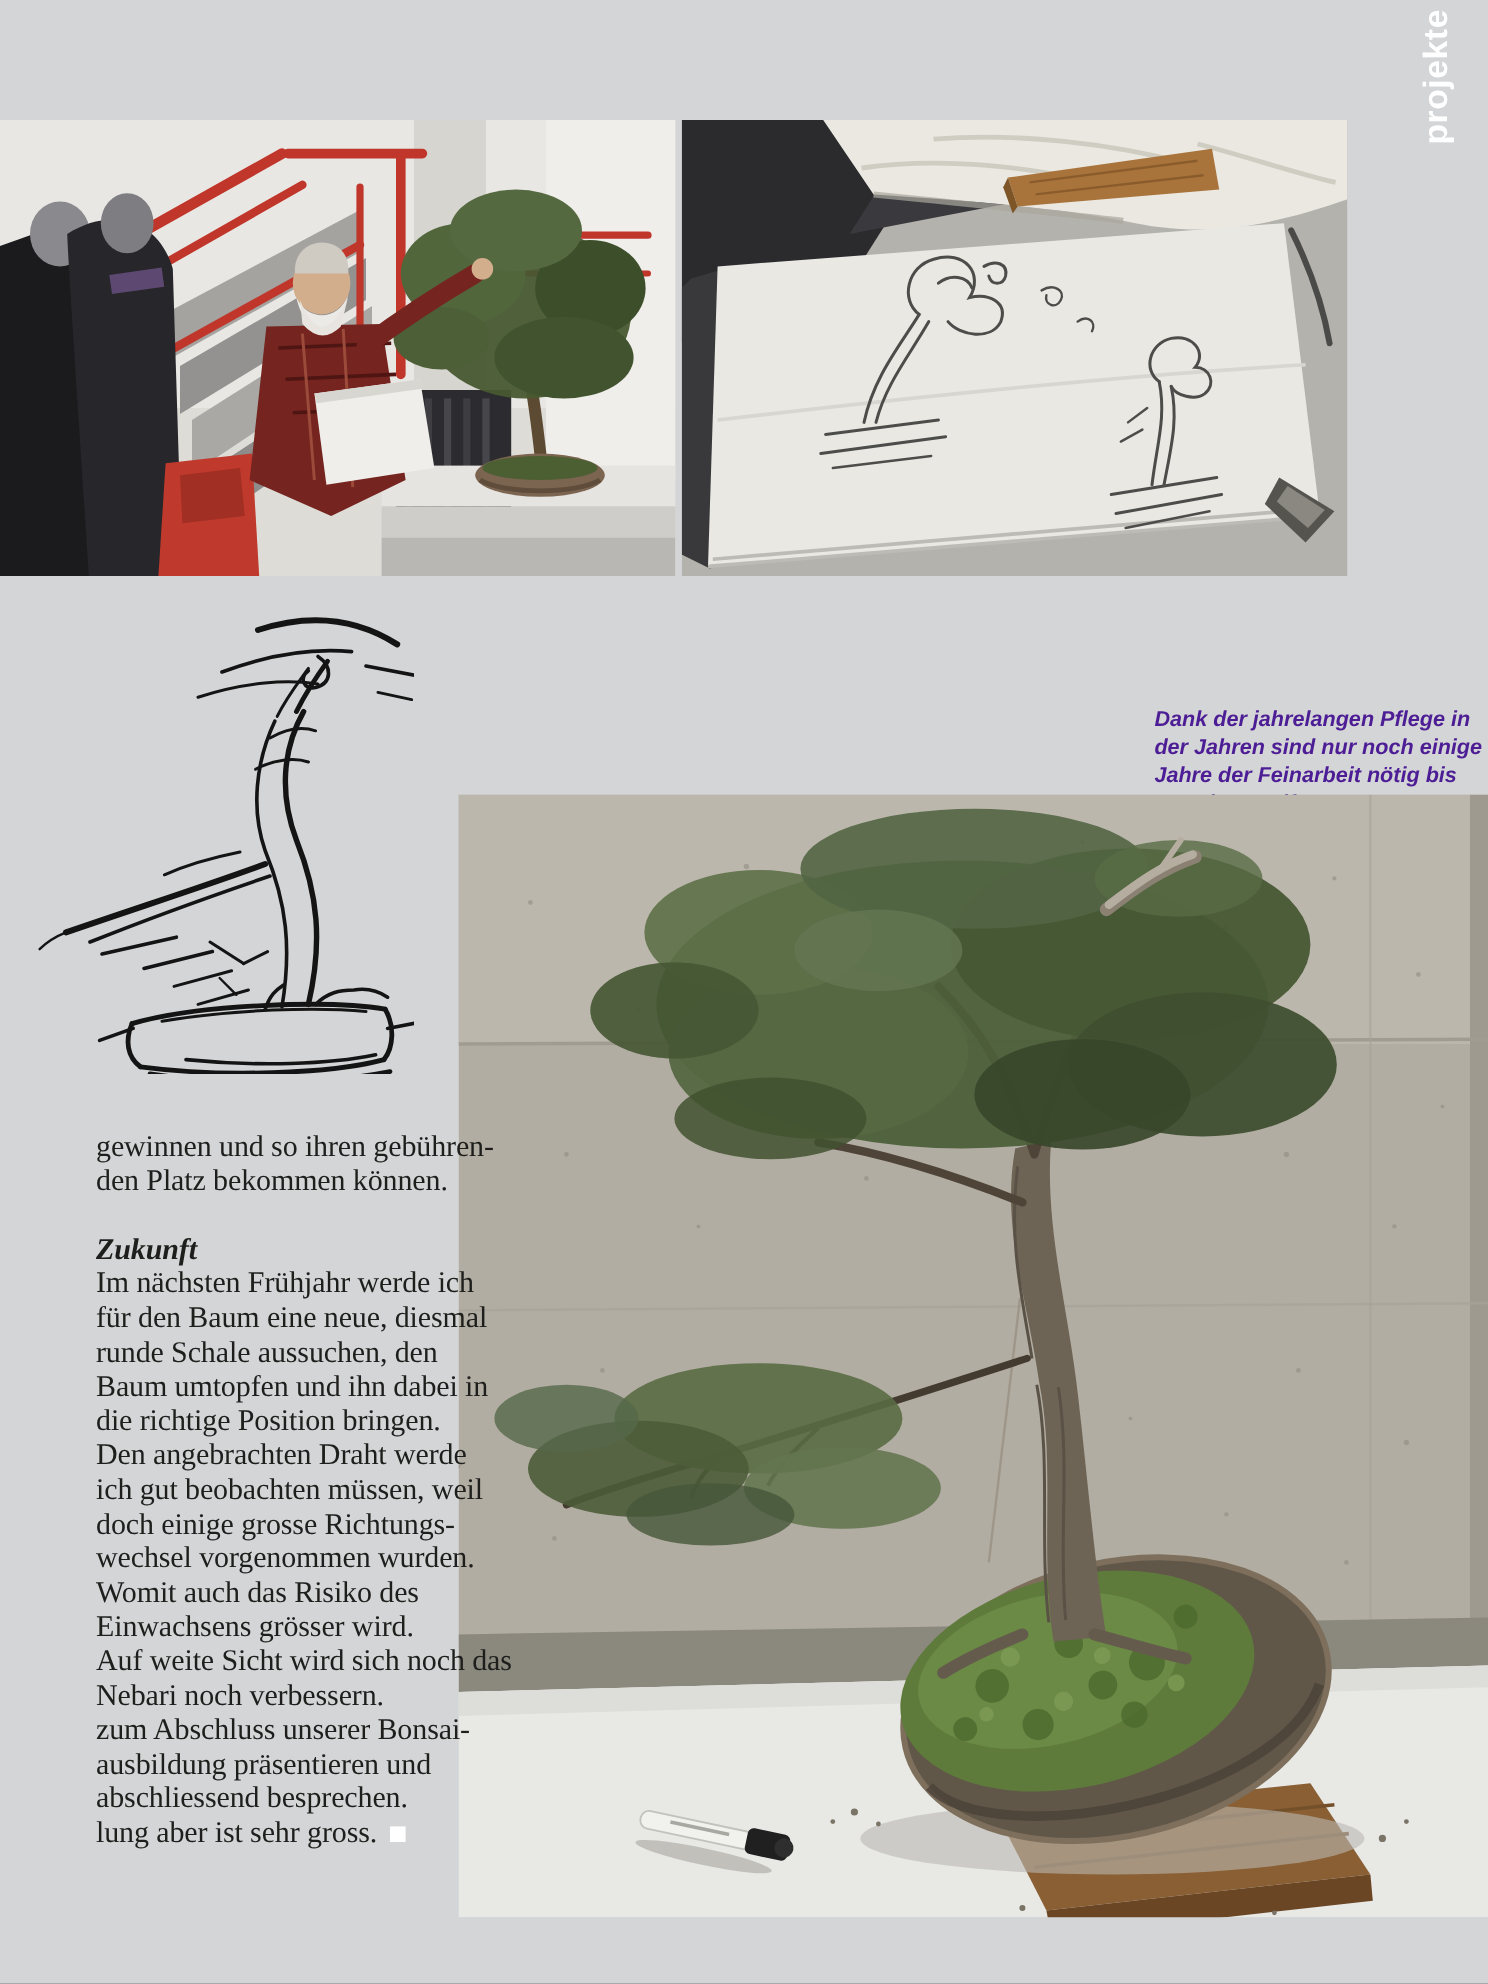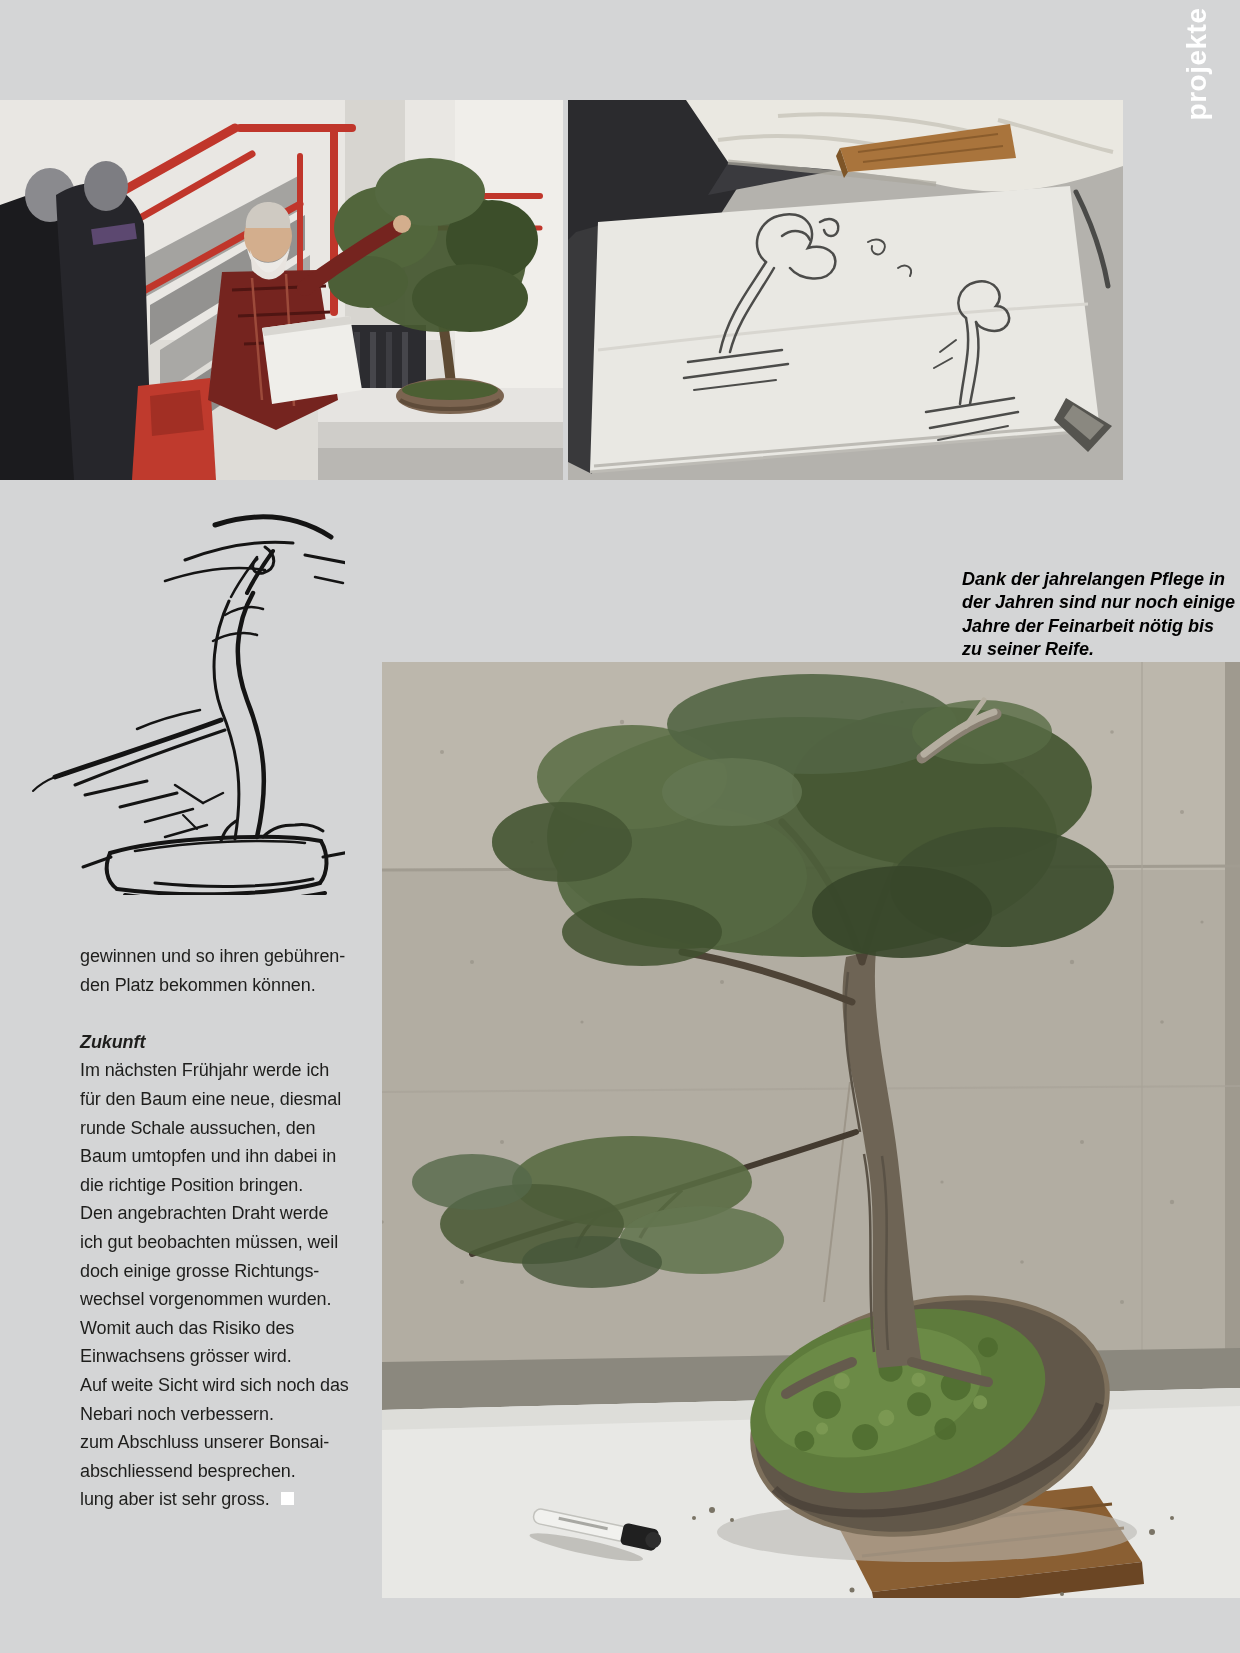--- a/index.html
+++ b/index.html
@@ -2,25 +2,25 @@
 <html><head>
 <meta charset="utf-8">
 <style>
   html,body{margin:0;padding:0;background:#8e8e8e;}
   .page{position:relative;width:1240px;height:1653px;background:#d4d5d6;overflow:hidden;
         font-family:"Liberation Sans","DejaVu Sans",sans-serif;}
   .photo{position:absolute;overflow:hidden;}
   .photo svg{display:block;}
   .projekte{position:absolute;left:1197px;top:64px;transform:translate(-50%,-50%) rotate(-90deg);
         font-weight:700;font-size:28px;letter-spacing:.5px;color:#fff;white-space:nowrap;}
-  .caption{position:absolute;left:962px;top:568px;font-size:18px;line-height:23.3px;
-        font-weight:700;font-style:italic;color:#000000;}
+  .caption{position:absolute;left:962px;top:588px;font-size:18px;line-height:23.3px;
+        font-weight:700;font-style:italic;color:#4c1d95;}
   .caption div{white-space:nowrap;}
-  .body-col{position:absolute;left:80px;top:942px;width:312px;font-size:18px;line-height:28.6px;
-        color:#1e1e1c;letter-spacing:-0.1px;}
+  .body-col{position:absolute;left:80px;top:942px;width:312px;font-size:25px;line-height:28.6px;
+        color:#1e1e1c;letter-spacing:-0.1px;font-family:Liberation Serif, serif;}
   .body-col div{white-space:nowrap;}
   .heading{font-weight:700;font-style:italic;}
   .spacer{height:28.6px;}
   .end-mark{display:inline-block;width:13px;height:13px;background:#ffffff;margin-left:11px;}
   .sketch{position:absolute;left:25px;top:485px;}
 </style>
 </head>
 <body>
 
 <div class="page">
@@ -354,17 +354,18 @@
     <div>die richtige Position bringen.</div>
     <div>Den angebrachten Draht werde</div>
     <div>ich gut beobachten müssen, weil</div>
     <div>doch einige grosse Richtungs-</div>
     <div>wechsel vorgenommen wurden.</div>
     <div>Womit auch das Risiko des</div>
     <div>Einwachsens grösser wird.</div>
     <div>Auf weite Sicht wird sich noch das</div>
     <div>Nebari noch verbessern.</div>
     <div>zum Abschluss unserer Bonsai-</div>
+    <div>ausbildung präsentieren und</div>
     <div>abschliessend besprechen.</div>
     <div><span>lung aber ist sehr gross.</span><span class="end-mark"></span></div>
   </div>
 
 </div>
 
 </body></html>

